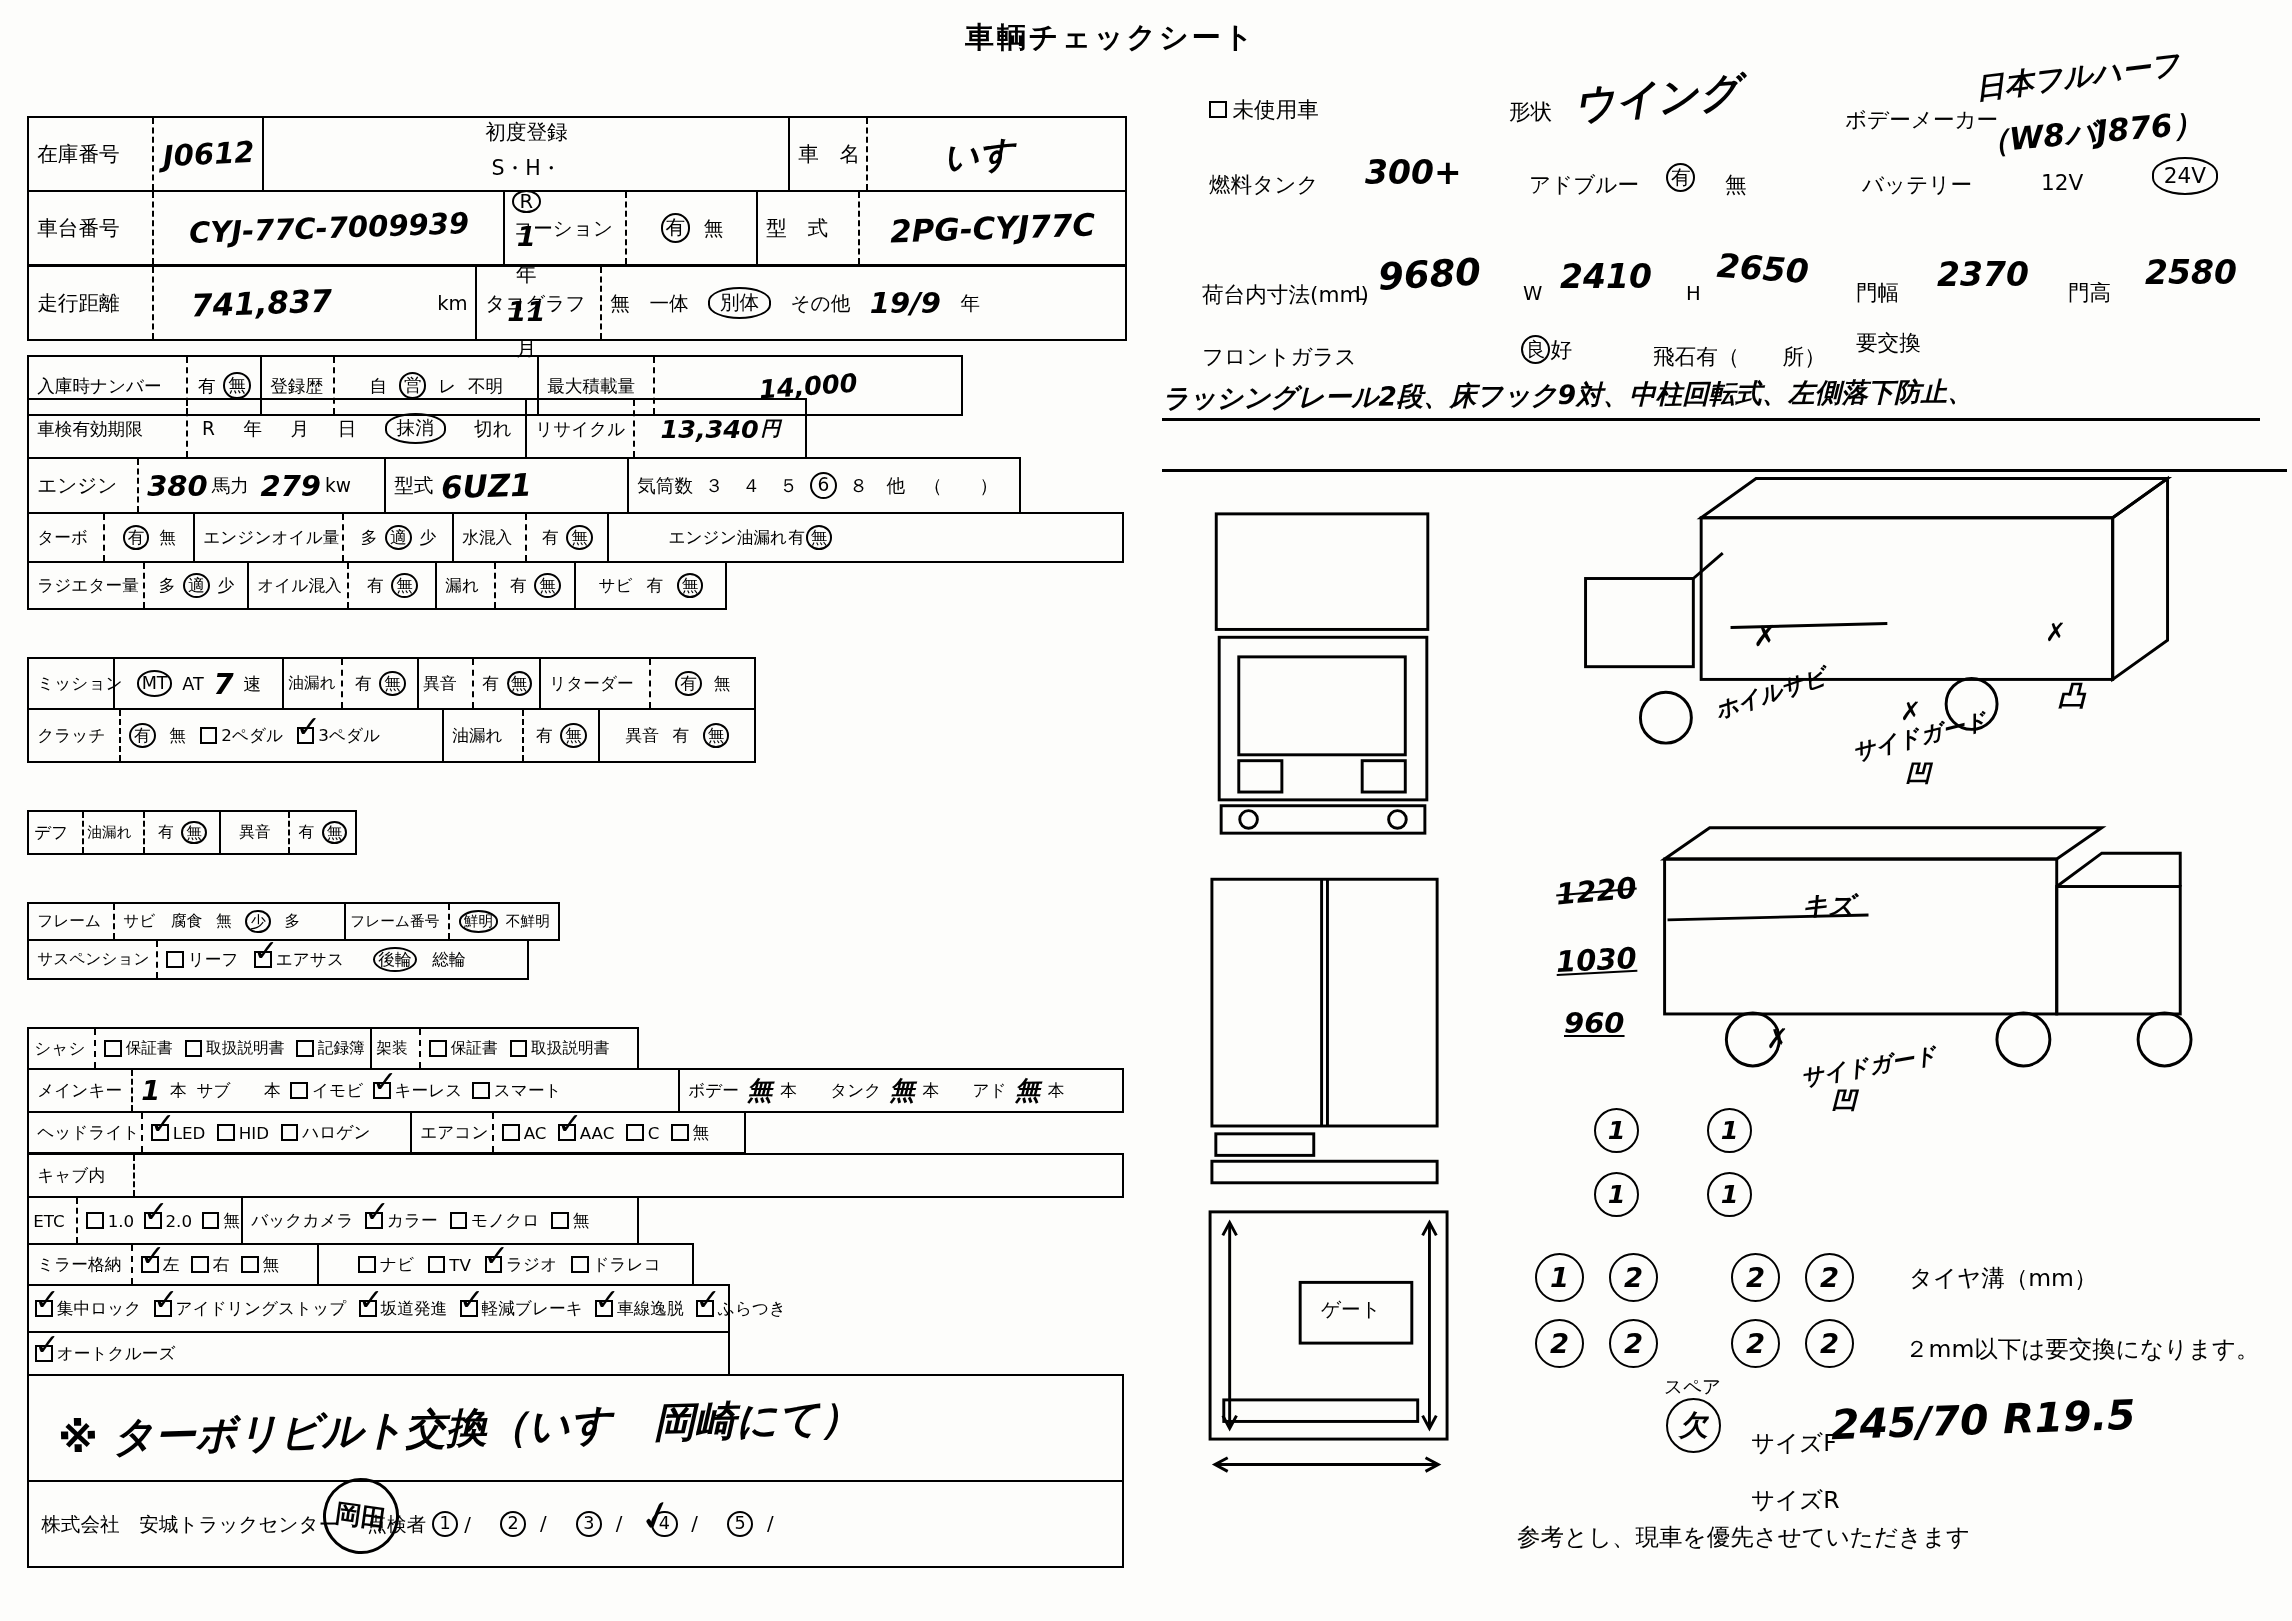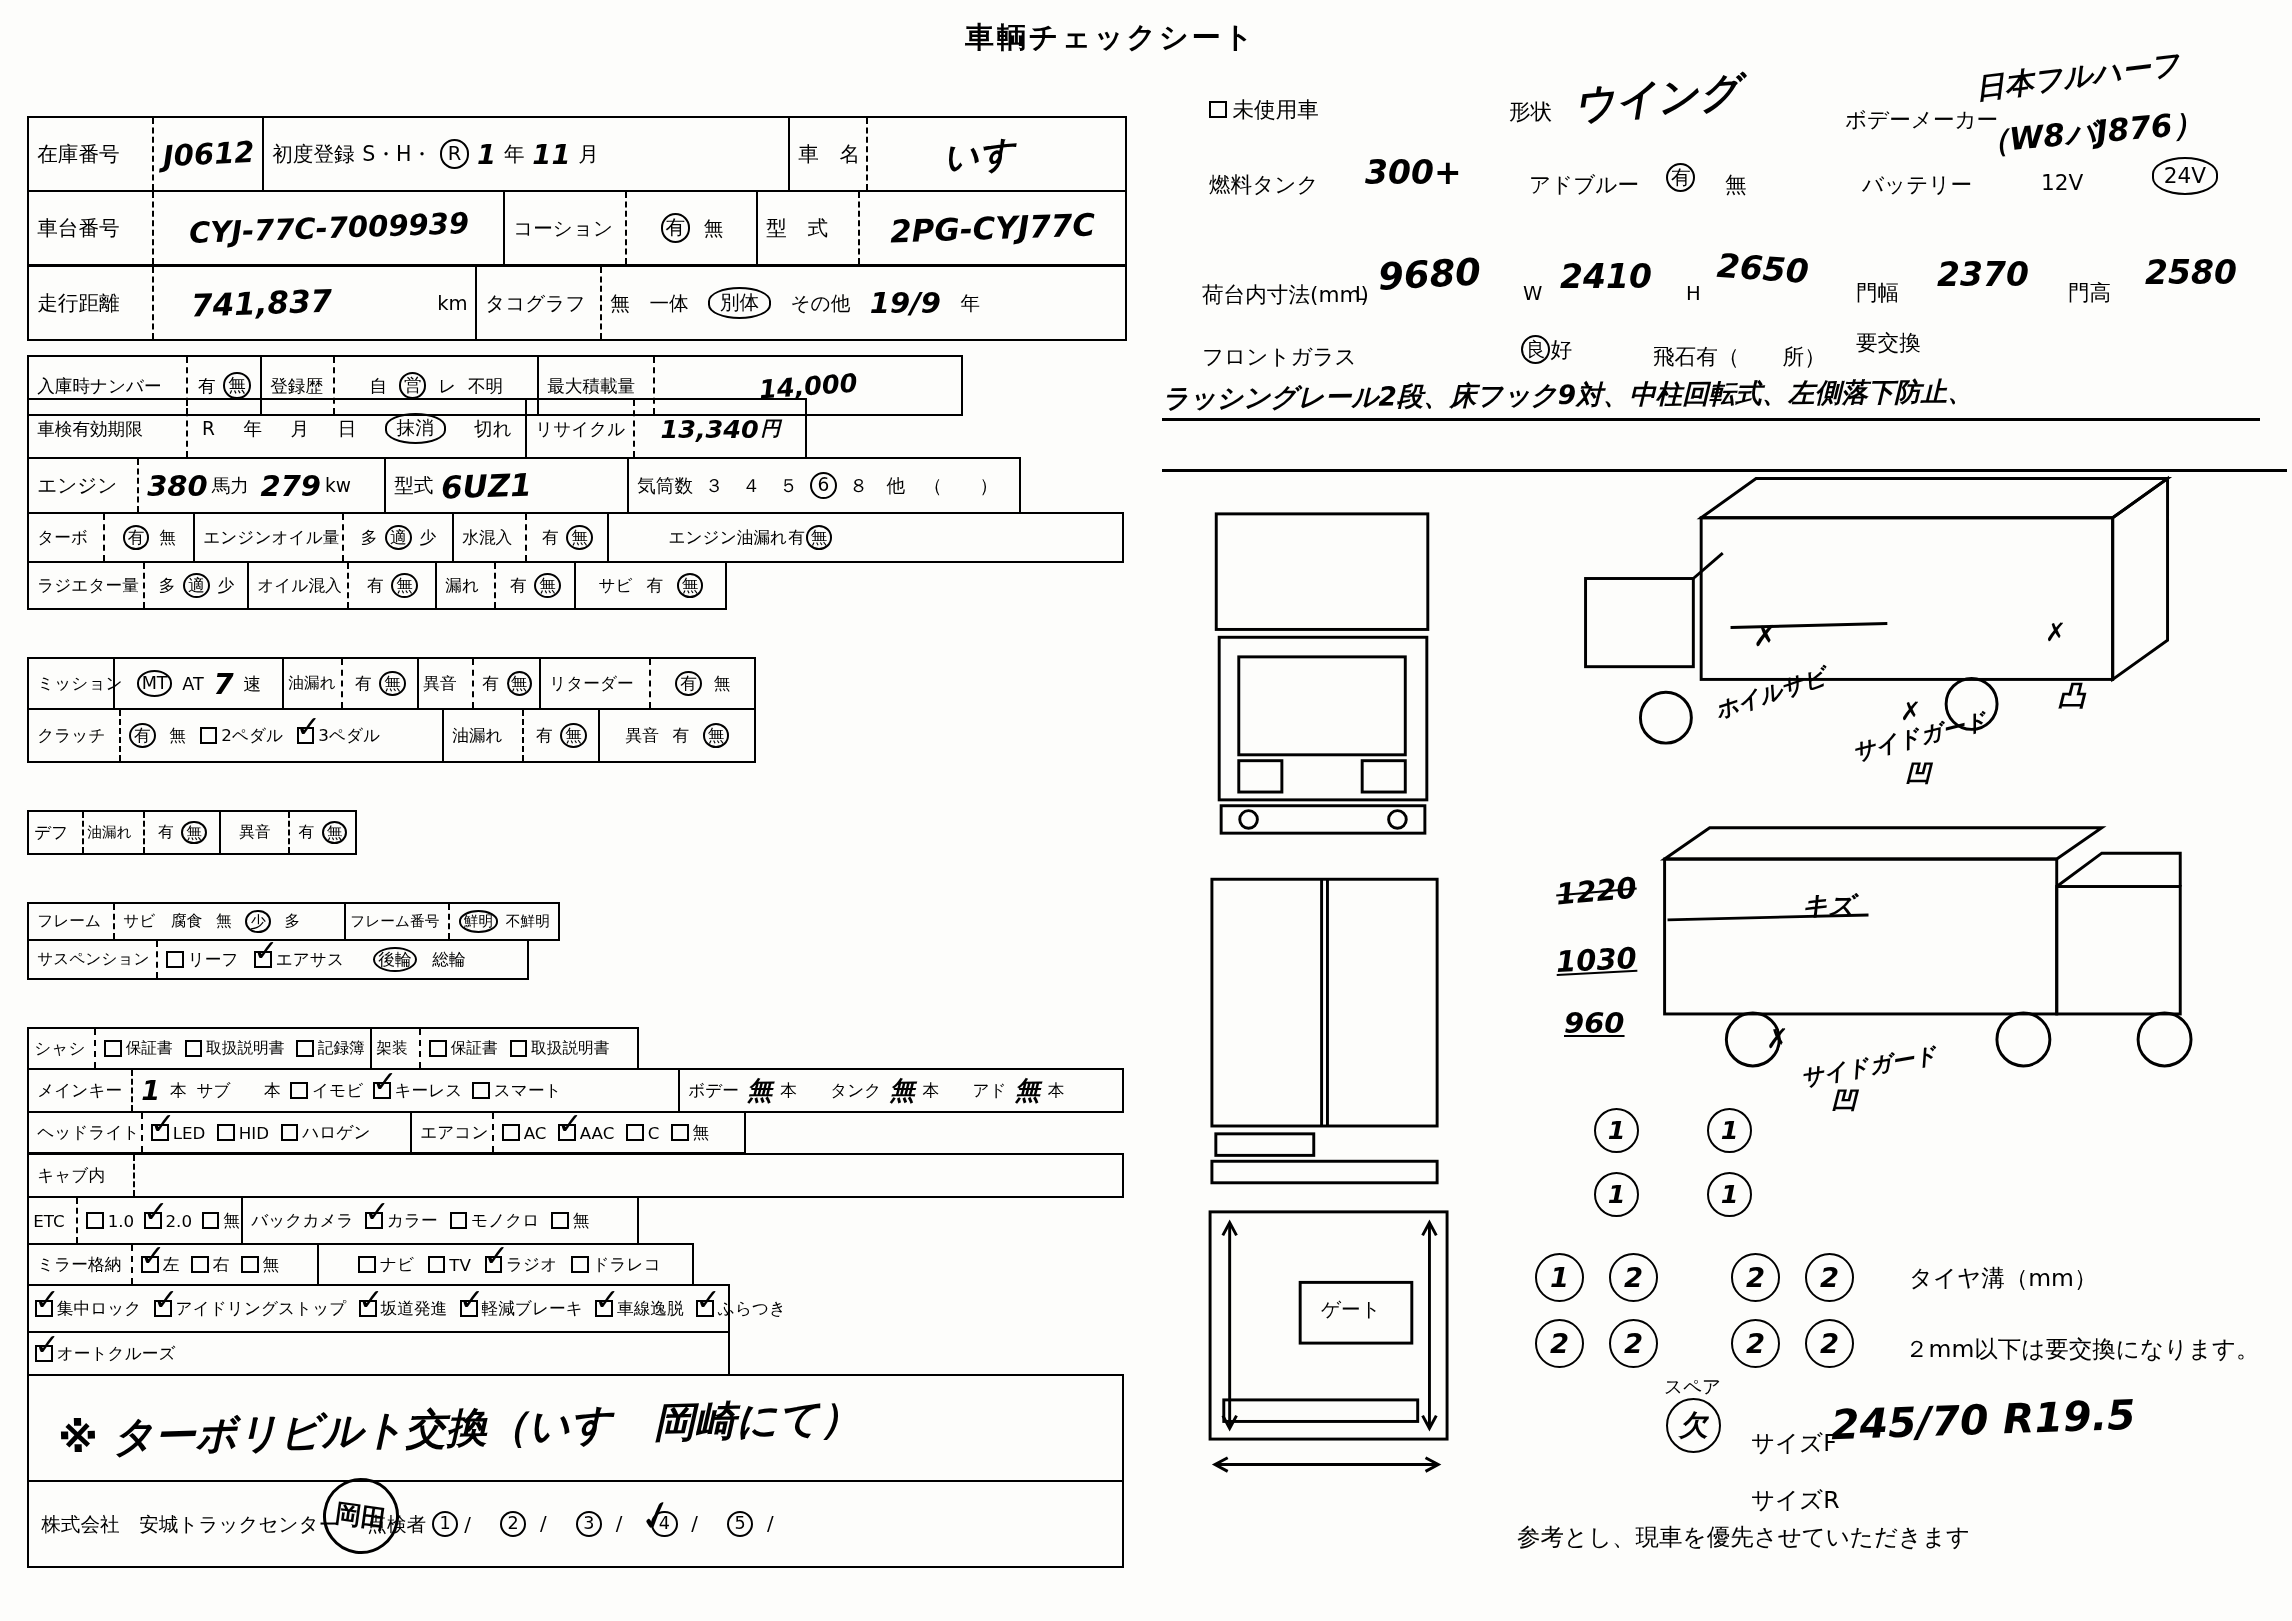--- a/index.html
+++ b/index.html
@@ -32,21 +32,21 @@
 
 <div class="sheet">
 
   <div class="abs title" style="left:965px;top:17.6px;">車輌チェックシート</div>
 
   <div class="row" style="left:27.4px;top:116px;width:1100px;height:76px;">
     <div class="cell bd f21" style="width:125px;">在庫番号</div>
     <div class="cell bs" style="width:110px;justify-content:center;">
         <span class="hw" style="font-size:29px;transform:rotate(-3deg);">J0612</span>
       </div>
-    <div class="cell bs f21" style="width:526px;">
+    <div class="cell bs f21" style="width:526px;flex-direction:column;">
       <span>初度登録</span>
       <span>S・H・</span>
       <span class="circ f20">R</span>
       <span class="hw" style="font-size:27.4px;">1</span>
       <span>年</span>
       <span class="hw" style="font-size:27.4px;">11</span>
       <span>月</span>
     </div>
     <div class="cell bd f21" style="width:78px;">車　名</div>
     <div class="cell grow" style="justify-content:center;">

